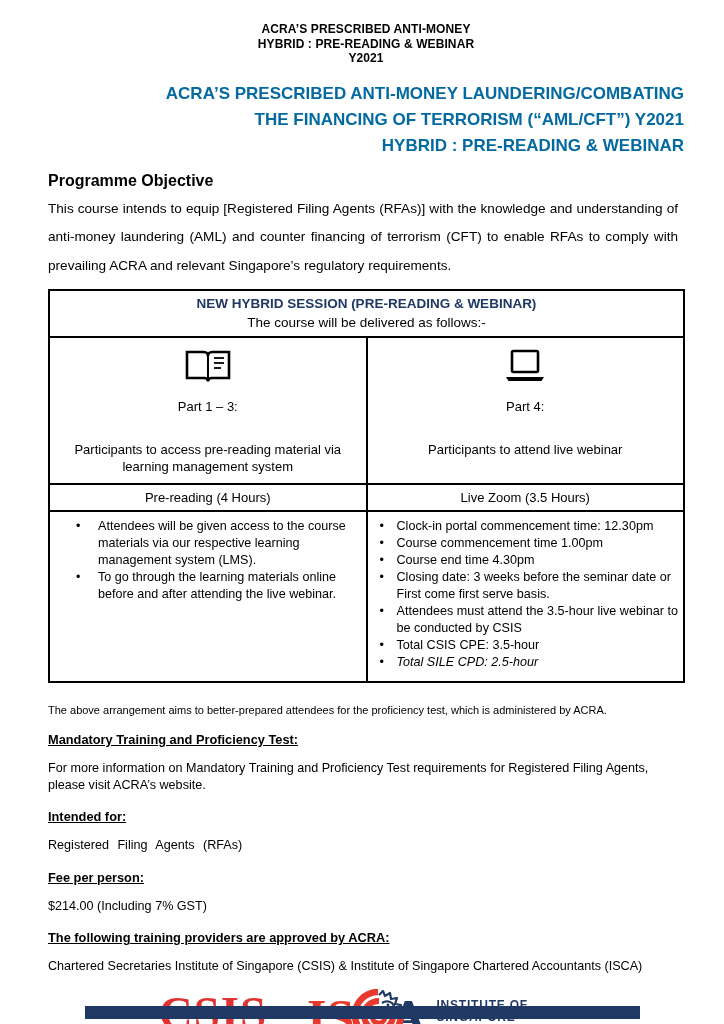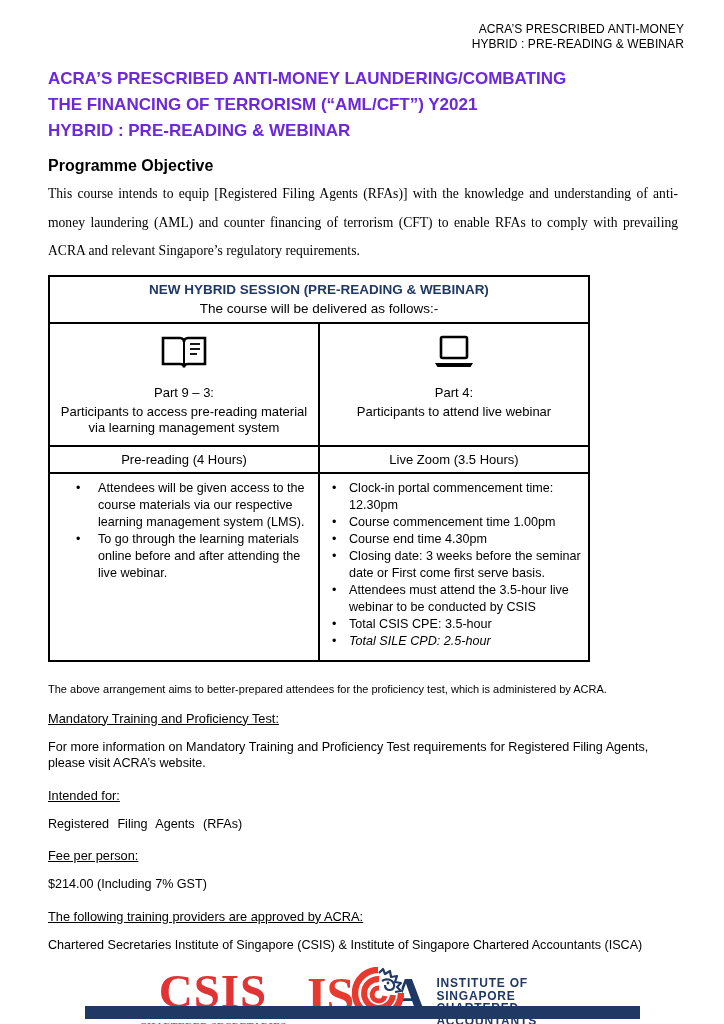--- a/index.html
+++ b/index.html
@@ -4,51 +4,51 @@
 <style>
   * { margin:0; padding:0; box-sizing:border-box; }
   html,body { background:#ffffff; }
   body {
     width:724px; height:1024px; position:relative; overflow:hidden;
     font-family:"Liberation Sans", sans-serif; color:#000;
   }
   .page { padding:22px 40px 0 48px; width:724px; }
 
   
-  .doc-header { text-align:right; font-weight:normal; font-size:12px; line-height:14.5px; letter-spacing:0.1px; }
-
-  
-  .doc-title { margin-top:15px; text-align:left; font-weight:bold; font-size:17px; line-height:26px; color:#6d28d9; }
+  .doc-header { text-align:center; font-weight:bold; font-size:12px; line-height:14.5px; letter-spacing:0.1px; }
+
+  
+  .doc-title { margin-top:15px; text-align:right; font-weight:bold; font-size:17px; line-height:26px; color:#0369a1; }
 
   .section-heading { margin-top:13px; font-weight:bold; font-size:16px; }
-  .objective-body { margin-top:5px; font-size:13.6px; line-height:28.5px; text-align:justify; width:630px;font-family:Liberation Serif, serif; }
-
-  
-  table.session { margin-top:9px; border-collapse:collapse; width:542px; table-layout:fixed; }
+  .objective-body { margin-top:5px; font-size:13.6px; line-height:28.5px; text-align:justify; width:630px; }
+
+  
+  table.session { margin-top:9px; border-collapse:collapse; width:637px; table-layout:fixed; }
   table.session, table.session td { border:2px solid #000; }
   td.tbl-head { text-align:center; padding:3px 2px 4px 2px; }
   .tbl-head-line1 { color:#1f3864; font-weight:bold; font-size:13.5px; line-height:19px; }
   .tbl-head-line2 { color:#000; font-weight:normal; font-size:13.5px; line-height:19px; }
   td.icon-cell { text-align:center; vertical-align:top; padding:10px 6px 8px 6px; height:103px; }
   .part-label { font-size:13px; margin-top:9px; }
-  .part-desc { font-size:13px; line-height:16.5px; margin-top:4px; }
+  .part-desc { font-size:13px; line-height:16.5px; margin-top:28px; }
   td.duration-cell { text-align:center; font-size:13px; padding:5px 6px; }
   td.bullets-cell { vertical-align:top; padding:6px 4px 10px 0; height:148px; }
   .bullet-row { display:flex; font-size:12.6px; line-height:17px; }
   .bullets-left .bullet-row { padding-left:26px; }
   .bullets-left .bullet-glyph { width:22px; flex:0 0 22px; }
   .bullets-right .bullet-row { padding-left:12px; }
   .bullets-right .bullet-glyph { width:17px; flex:0 0 17px; }
   .bullet-text { flex:1; }
   .italic { font-style:italic; }
 
   .arrangement { margin-top:21px; font-size:11px; width:636px; }
 
   .sub-section { margin-top:16px; }
-  .sub-heading { font-weight:normal; font-size:12.8px; text-decoration:underline; }
+  .sub-heading { font-weight:bold; font-size:12.8px; text-decoration:underline; }
   .sub-body { font-size:12.6px; line-height:16.5px; margin-top:13px; width:636px; }
   .sub-body-spread { word-spacing:5px; }
 
   
   .logos { margin-top:16px; display:flex; justify-content:center; align-items:flex-start; gap:16px; padding-right:60px; }
   .csis-logo { text-align:center; width:156px; }
   .csis-acronym { font-family:"Liberation Serif", serif; font-weight:bold; color:#e03434; font-size:47px; line-height:44px; letter-spacing:1px; }
   .csis-rule { height:2px; background:#4a4a4a; margin:3px 2px 3px 2px; }
   .csis-sub { font-family:"Liberation Serif", serif; font-weight:bold; color:#e03434; font-size:10.2px; line-height:12.5px; letter-spacing:0.4px; }
   .isca-logo { display:flex; align-items:flex-start; }
@@ -61,20 +61,21 @@
   .footer-bar { position:absolute; left:85px; top:1006px; width:555px; height:13px; background:#1f3864; }
 </style>
 </head>
 <body>
 
 <div class="page">
 
   <div class="doc-header">
     <div>ACRA’S PRESCRIBED ANTI-MONEY</div>
     <div>HYBRID : PRE-READING &amp; WEBINAR</div>
+    <div>Y2021</div>
   </div>
 
   <div class="doc-title">
     <div>ACRA’S PRESCRIBED ANTI-MONEY LAUNDERING/COMBATING</div>
     <div>THE  FINANCING OF TERRORISM (“AML/CFT”) Y2021</div>
     <div>HYBRID : PRE-READING &amp; WEBINAR</div>
   </div>
 
   <div class="section-heading">Programme Objective</div>
   <div class="objective-body">This course intends to equip [Registered Filing Agents (RFAs)] with the knowledge and understanding of anti-money laundering (AML) and counter financing of terrorism (CFT) to enable RFAs to comply with prevailing ACRA and relevant Singapore’s regulatory  requirements.</div>
@@ -91,21 +92,21 @@
       <td class="icon-cell" style="width:49.2%">
         <span>
           <svg width="48" height="38" viewBox="0 0 48 38" fill="none">
             <path d="M3 4 H20 C22.5 4 24 6 24 8 C24 6 25.5 4 28 4 H45 V30 H28 C25.5 30 24 31.5 24 33.5 C24 31.5 22.5 30 20 30 H3 Z" stroke="#000" stroke-width="2.6"></path>
             <line x1="24" y1="8" x2="24" y2="31" stroke="#000" stroke-width="2"></line>
             <line x1="30" y1="10" x2="40" y2="10" stroke="#000" stroke-width="1.8"></line>
             <line x1="30" y1="15" x2="40" y2="15" stroke="#000" stroke-width="1.8"></line>
             <line x1="30" y1="20" x2="37" y2="20" stroke="#000" stroke-width="1.8"></line>
           </svg>
         </span>
-        <div class="part-label">Part 9 – 3:</div>
+        <div class="part-label">Part 1 – 3:</div>
         <div class="part-desc">Participants to access pre-reading material via learning management system</div>
       </td>
       <td class="icon-cell">
         <span>
           <svg width="46" height="38" viewBox="0 0 46 38" fill="none">
             <rect x="10" y="3" width="26" height="21" rx="1.5" stroke="#000" stroke-width="2.6"></rect>
             <path d="M4 29 H42 L39.5 33 H6.5 Z" fill="#000"></path>
           </svg>
         </span>
         <div class="part-label">Part 4:</div>

